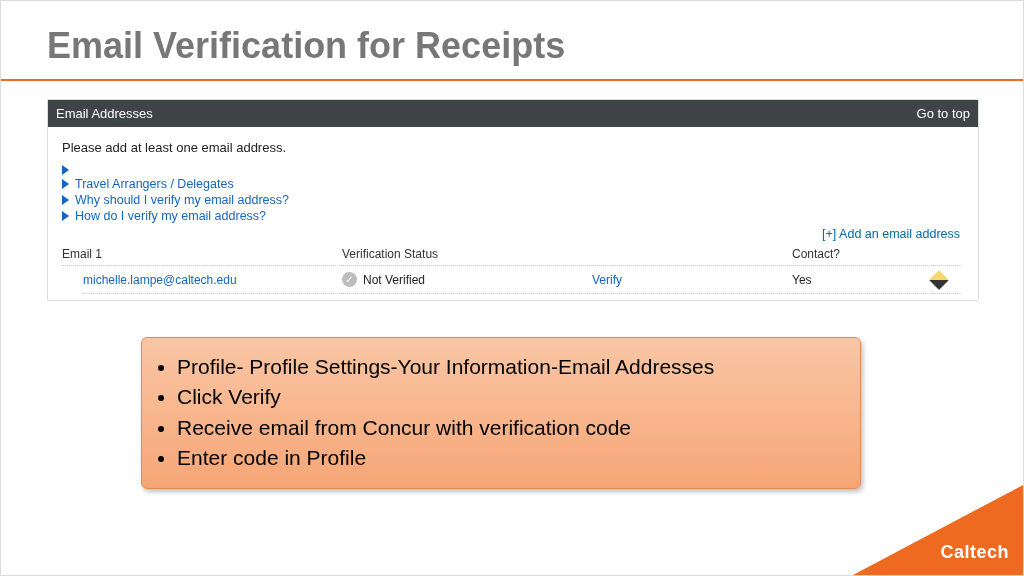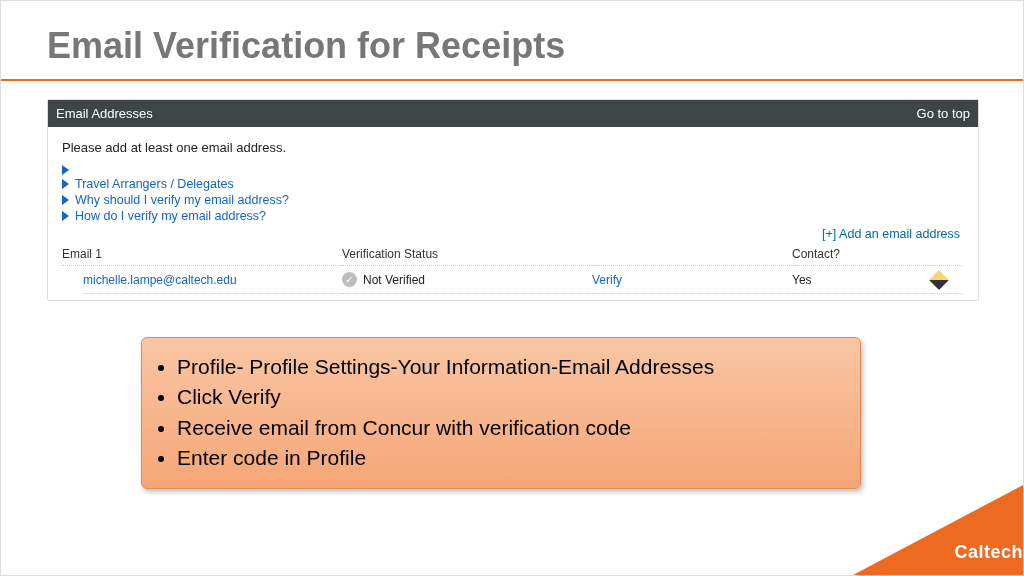--- a/index.html
+++ b/index.html
@@ -21,21 +21,21 @@
   .grid .hd { color: #333; padding: 4px 0; border-bottom: 1px dotted #ccc; }
   .grid .cell { padding: 6px 0; border-bottom: 1px dotted #ccc; display: flex; align-items: center; gap: 6px; }
   .email-val { color: #1565c0; margin-left: 21px; }
   .verify-link { color: #1565c0; cursor: pointer; }
   .check-icon { width: 15px; height: 15px; border-radius: 50%; background: #bdbdbd; display: inline-flex; align-items: center; justify-content: center; color: #fff; font-size: 10px; line-height: 1; }
   .pencil { width: 14px; height: 14px; background: linear-gradient(135deg,#f5d76e 50%,#333 50%); transform: rotate(45deg); border-radius: 1px; }
   .callout { position: absolute; left: 140px; top: 336px; width: 720px; padding: 14px 11px; background: linear-gradient(180deg,#f9c6a5 0%,#f6a676 100%); border: 1px solid #e38a4f; box-shadow: 2px 3px 5px rgba(0,0,0,0.25); border-radius: 6px; }
   .callout ul { list-style: disc; padding-left: 24px; }
   .callout li { font-size: 21px; color: #000; line-height: 1.45; }
   .corner { position: absolute; right: 0; bottom: 0; width: 0; height: 0; border-left: 170px solid transparent; border-bottom: 90px solid #ee6a20; }
-  .brand { position: absolute; right: 0; bottom: 12px; color: #fff; font-weight: bold; font-size: 18px; letter-spacing: 0.5px; font-family: Arial, sans-serif; }
+  .brand { position: absolute; right: 14px; bottom: 12px; color: #fff; font-weight: bold; font-size: 18px; letter-spacing: 0.5px; font-family: Arial, sans-serif; }
 </style>
 </head>
 <body>
 
 <div class="slide">
 
   <h1 class="title">Email Verification for Receipts</h1>
   <hr class="rule">
 
   <div class="panel">

